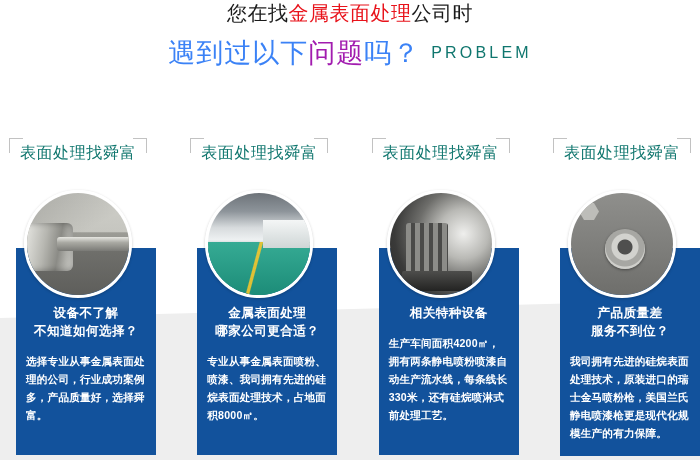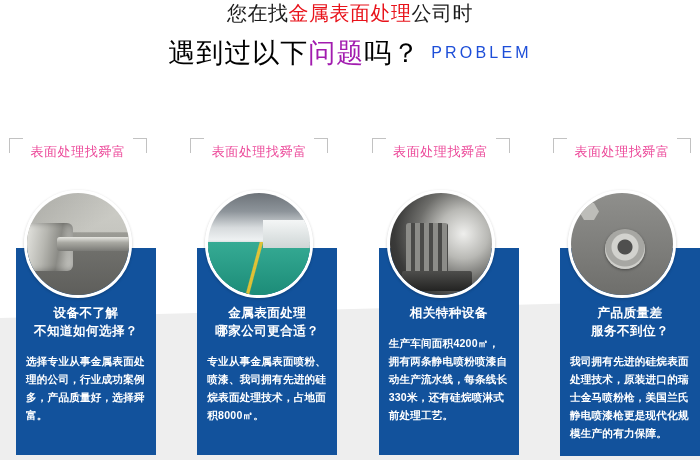--- a/index.html
+++ b/index.html
@@ -46,33 +46,33 @@
   }
   #title-line .hl { color: #e8131b; }
 
   #subtitle-line {
     margin-top: 10px;
     white-space: nowrap;
     line-height: 32px;
   }
   #subtitle-line .sub-blue {
     font-size: 27px;
-    color: #000000;
+    color: #3b82f6;
     letter-spacing: 1px;
     vertical-align: middle;
   }
   #subtitle-line .sub-red {
     font-size: 27px;
     color: #a21caf;
     letter-spacing: 1px;
     vertical-align: middle;
   }
   #subtitle-line .sub-en {
     font-size: 16px;
-    color: #1d4ed8;
+    color: #0f766e;
     letter-spacing: 3.2px;
     margin-left: 11px;
     vertical-align: middle;
   }
 
   
   #cards-row {
     position: absolute;
     left: 8px;
     top: 138px;
@@ -91,22 +91,22 @@
   .card-tag {
     position: relative;
     height: 30px;
     margin: 0 1px 0 1px;
     box-sizing: border-box;
   }
   .card-tag .tag-text {
     position: absolute;
     left: 0; right: 0; top: 5px;
     text-align: center;
-    font-size: 13px;
-    color: #ec4899;
+    font-size: 16px;
+    color: #0f766e;
     white-space: nowrap;
     letter-spacing: .6px;
   }
   .card-tag .brk {
     position: absolute;
     width: 13px;
     height: 14px;
     border-color: #c2c2c2;
     border-style: solid;
   }

